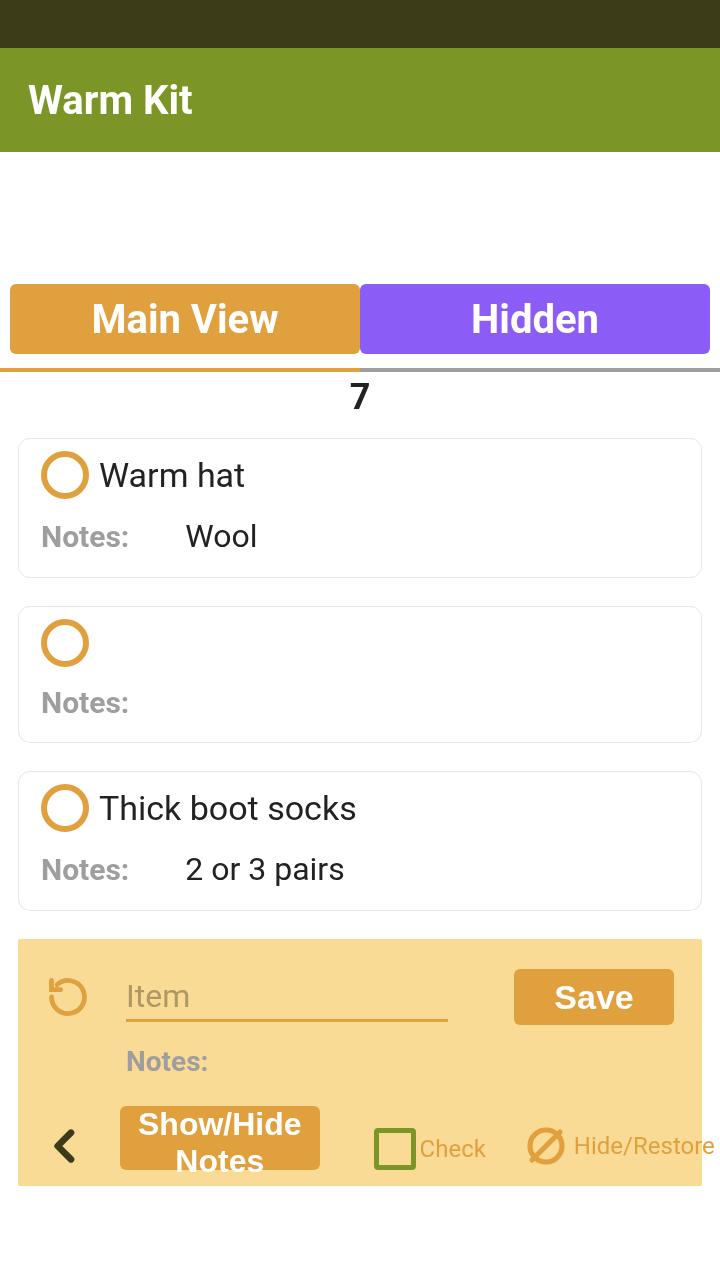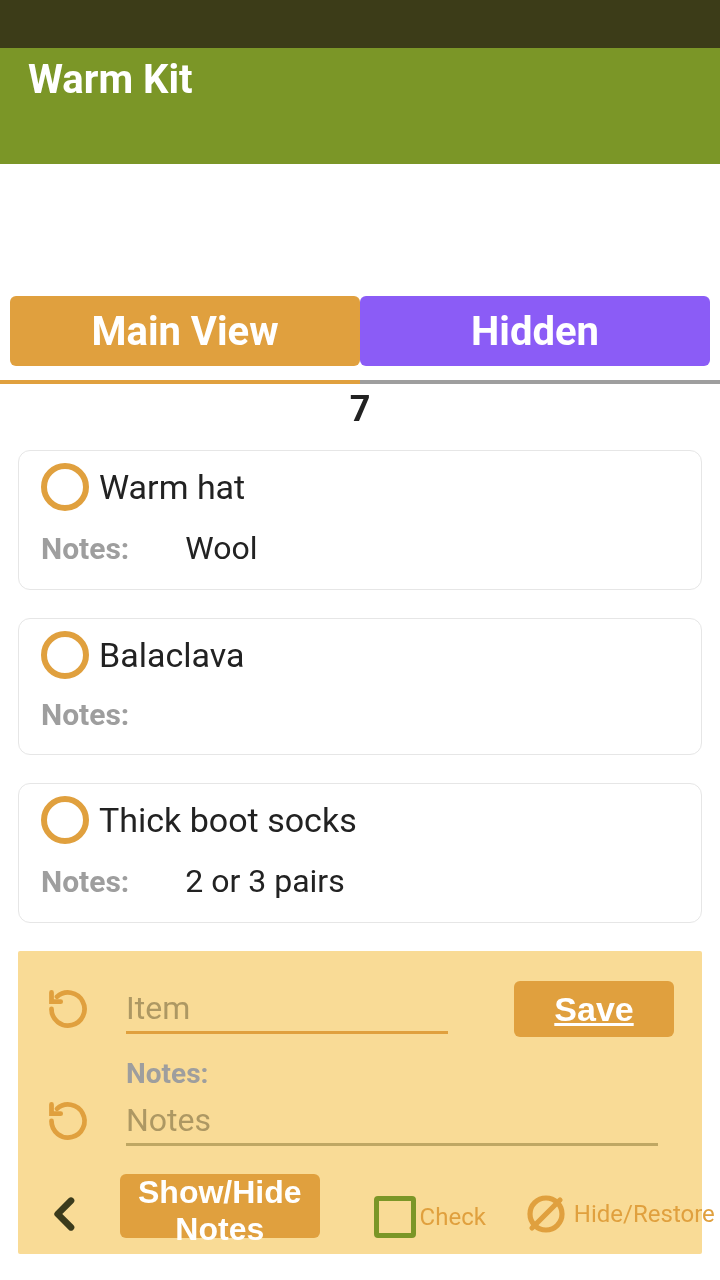--- a/index.html
+++ b/index.html
@@ -1,20 +1,20 @@
 <!DOCTYPE html>
 <html><head>
 <meta charset="utf-8">
 <style>
   * { box-sizing: border-box; margin: 0; padding: 0; }
   html, body { width: 720px; height: 1280px; font-family: -apple-system, "Segoe UI", Roboto, Helvetica, Arial, sans-serif; background: #ffffff; overflow: hidden; }
 
   .status-bar { height: 48px; background: #3c3c18; }
 
-  .app-bar { height: 116px; background: #7b9627; display: flex; padding: 8px 28px; }
+  .app-bar { height: 104px; background: #7b9627; display: flex; align-items: center; padding: 0 28px; }
   .app-bar-title { color: #ffffff; font-size: 40px; font-weight: 700; }
 
   .tabs { display: flex; margin-top: 132px; padding: 0 10px; }
   .tab { flex: 1; height: 70px; display: flex; align-items: center; justify-content: center; font-size: 40px; font-weight: 700; border-radius: 6px; color: #ffffff; cursor: pointer; }
   .tab.active { background: #e0a03e; }
   .tab.inactive { background: #8b5cf6; }
   .tab-underline { display: flex; margin-top: 14px; }
   .tab-underline .ul-active { flex: 1; height: 4px; background: #e0a03e; }
   .tab-underline .ul-inactive { flex: 1; height: 4px; background: #9e9e9e; }
 
@@ -29,21 +29,21 @@
   .notes-label { font-size: 30px; font-weight: 700; color: #9e9e9e; }
   .notes-value { font-size: 32px; color: #222; }
 
   .entry-panel { margin: 0 18px; background: #f9db96; border-radius: 2px; padding: 30px 28px 16px 28px; position: relative; }
   .entry-row { display: flex; align-items: center; gap: 36px; }
   .refresh-icon { width: 44px; height: 44px; color: #e0a03e; flex-shrink: 0; }
   .input-wrap { flex: 1; position: relative; }
   .input-line { border-bottom: 3px solid #e0a03e; height: 50px; display: flex; align-items: center; }
   .input-line-gray { border-bottom: 3px solid #bfa763; height: 50px; display: flex; align-items: center; }
   .placeholder { font-size: 32px; color: rgba(160,140,90,0.85); }
-  .save-btn { background: #e0a03e; color: #fff; font-size: 34px; font-weight: 700; border: none; border-radius: 6px; width: 160px; height: 56px; cursor: pointer; margin-left: 30px; text-decoration: underline; }
+  .save-btn { background: #e0a03e; color: #fff; font-size: 34px; font-weight: 700; border: none; border-radius: 6px; width: 160px; height: 56px; cursor: pointer; margin-left: 30px; }
   .panel-notes-label { font-size: 28px; font-weight: 700; color: #9e9e9e; margin: 20px 0 6px 80px; }
   .entry-row2 { display: flex; align-items: center; gap: 36px; margin-top: 6px; }
 
   .bottom-row { display: flex; align-items: flex-end; gap: 18px; margin-top: 28px; }
   .back-chevron { width: 48px; height: 48px; display:flex; align-items:center; justify-content:center; color:#3b3b1c; cursor:pointer; }
   .show-hide-btn { background: #e0a03e; color: #fff; font-size: 32px; font-weight: 700; border:none; border-radius:6px; height:64px; padding: 0 18px; cursor:pointer; margin-left: 16px; }
   .action-col { display:flex; flex-direction:row; align-items:center; gap:4px; cursor:pointer; margin-left: 18px; }
   .action-label { font-size: 24px; color: #e0a03e; }
   .check-icon { width: 42px; height: 42px; border: 5px solid #7b9627; border-radius: 4px; }
   .hide-icon { width: 48px; height: 48px; color:#e0a03e; }
@@ -80,21 +80,20 @@
     </div>
     <div class="notes-row">
       <div class="notes-label">Notes:</div>
       <div class="notes-value">Wool</div>
     </div>
   </div>
 
   <div class="card">
     <div class="card-row">
       <div class="radio"></div>
-      <div class="item-title">Balaclava</div>
     </div>
     <div class="notes-row">
       <div class="notes-label">Notes:</div>
       <div class="notes-value"></div>
     </div>
   </div>
 
   <div class="card">
     <div class="card-row">
       <div class="radio"></div>
@@ -120,33 +119,20 @@
     <div class="input-wrap">
       <div class="input-line">
         <span class="placeholder">Item</span>
       </div>
     </div>
     <button class="save-btn">Save</button>
   </div>
 
   <div class="panel-notes-label">Notes:</div>
 
-  <div class="entry-row2">
-    <div class="refresh-icon">
-      <svg viewBox="0 0 24 24" width="44" height="44" fill="none" stroke="currentColor" stroke-width="2.6" stroke-linecap="round">
-        <path d="M3 12a9 9 0 1 0 3-6.7"></path>
-        <polyline points="3 3 3 8 8 8"></polyline>
-      </svg>
-    </div>
-    <div class="input-wrap" style="margin-right: 16px;">
-      <div class="input-line-gray">
-        <span class="placeholder">Notes</span>
-      </div>
-    </div>
-  </div>
 
   <div class="bottom-row">
     <div class="back-chevron">
       <svg viewBox="0 0 24 24" width="40" height="40" fill="none" stroke="currentColor" stroke-width="4" stroke-linecap="round" stroke-linejoin="round">
         <polyline points="15 4 7 12 15 20"></polyline>
       </svg>
     </div>
     <button class="show-hide-btn">Show/Hide Notes</button>
     <div class="spacer-flex"></div>
     <div class="action-col">

